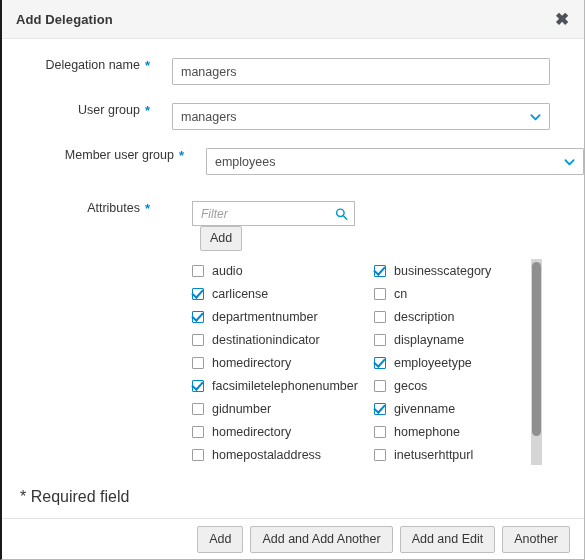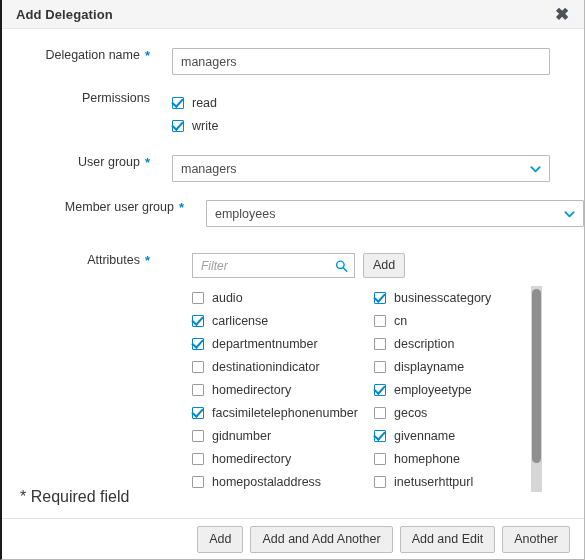--- a/index.html
+++ b/index.html
@@ -14,21 +14,21 @@
     position: relative;
     width: 585px; height: 560px;
     background: #fff;
     border-left: 2px solid #1a1a1a;
     border-right: 1px solid #b7b7b7;
     border-bottom: 1px solid #b7b7b7;
     display: flex; flex-direction: column;
   }
   
   .modal-header {
-    height: 29px;
+    height: 39px;
     background: #f5f5f5;
     border-bottom: 1px solid #e6e6e6;
     display: flex; align-items: center;
     padding: 0 12px 0 14px;
     flex: 0 0 auto;
   }
   .modal-title {
     font-size: 13px; font-weight: bold; color: #363636;
     letter-spacing: .1px;
   }
@@ -225,33 +225,20 @@
 
     <div class="form-row" style="margin-top:19px;">
       <div class="form-label">
         <span>Delegation name</span><span class="req-star">*</span>
       </div>
       <div class="field-col">
         <input class="txt-input" type="text" value="managers" style="">
       </div>
     </div>
 
-    <div class="form-row" style="margin-top:16px;">
-      <div class="form-label">Permissions</div>
-      <div class="field-col">
-        <div class="cbrow">
-          <span class="cbox checked"></span>
-          <span class="cblabel">read</span>
-        </div>
-        <div class="cbrow">
-          <span class="cbox checked"></span>
-          <span class="cblabel">write</span>
-        </div>
-      </div>
-    </div>
 
     <div class="form-row" style="margin-top:18px;">
       <div class="form-label">
         <span>User group</span><span class="req-star">*</span>
       </div>
       <div class="field-col">
         <div class="select-wrap">
           <div class="select-box">
             <span>managers</span>
           </div>
@@ -277,21 +264,21 @@
         </div>
       </div>
     </div>
 
     <div class="form-row" style="margin-top:26px;gap:20px;">
       <div class="form-label">
         <span>Attributes</span><span class="req-star">*</span>
       </div>
       <div class="field-col">
 
-        <div style="display:flex;align-items:flex-start;">
+        <div style="display:flex;align-items:flex-start;flex-direction:column;">
           <div class="filter-wrap">
             <input class="filter-input" type="text" placeholder="Filter" style="">
             <svg class="search-ico" viewBox="0 0 16 16">
               <circle cx="6.6" cy="6.6" r="4.6" fill="none" stroke="#0099d3" stroke-width="1.8"></circle>
               <line x1="10.2" y1="10.2" x2="14.4" y2="14.4" stroke="#0099d3" stroke-width="2" stroke-linecap="round"></line>
             </svg>
           </div>
           <button class="btn btn-add-attr">Add</button>
         </div>
 

